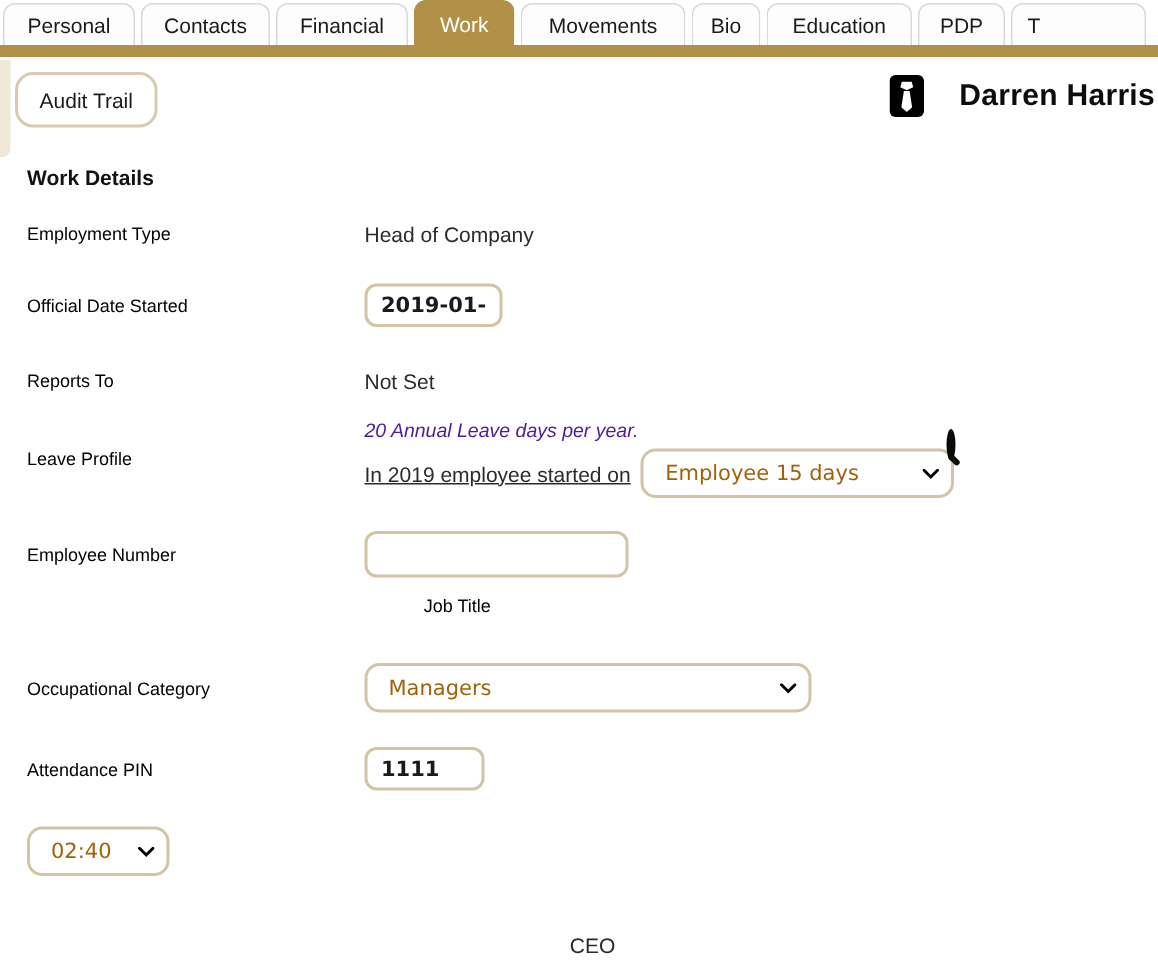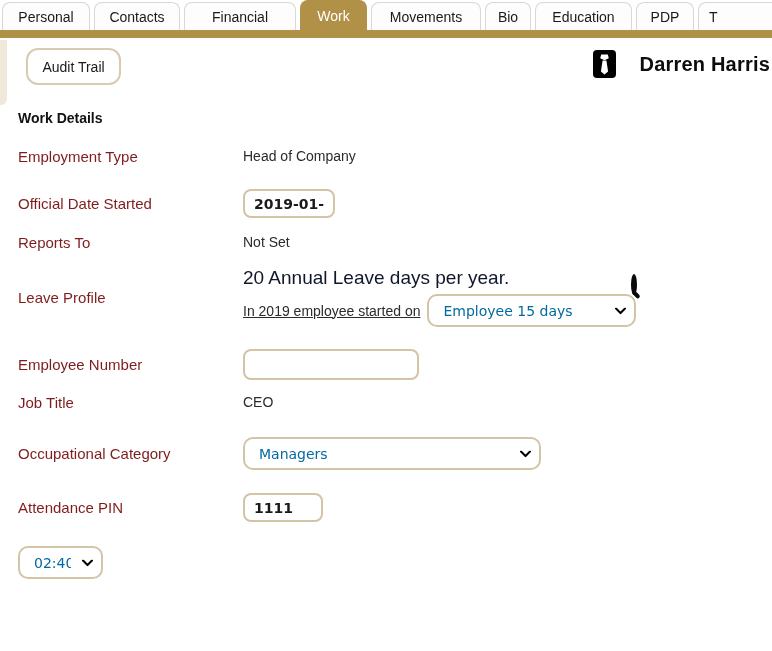--- a/index.html
+++ b/index.html
@@ -8,85 +8,85 @@
 
   
   .tabbar { position:relative; width:772px; height:38px; }
   .tabs { position:absolute; left:2px; top:2px; display:flex; align-items:flex-end; height:28px; }
   .tab {
     height:28px; margin-right:4px; display:flex; align-items:center; justify-content:center;
     background:#fdfdfd; border:1px solid #d8d8d6; border-bottom:none;
     border-radius:8px 8px 0 0; font-size:14px; color:#1a1a1a; cursor:pointer;
     flex:0 0 auto; overflow:hidden; white-space:nowrap;
   }
-  .t0{width:88px}.t1{width:86px}.t2{width:112px}.t3{width:67px}.t4{width:110px}
+  .t0{width:88px}.t1{width:86px}.t2{width:88px}.t3{width:67px}.t4{width:110px}
   .t5{width:46px}.t6{width:97px}.t7{width:58px}.t8{width:74px}
   .t9{width:90px; justify-content:flex-start; padding-left:10px;}
   .tab.tab-active {
     background:#b19048; border-color:#b19048; color:#fff; height:30px;
   }
   .goldbar { position:absolute; left:0; top:30px; width:772px; height:8px; background:#b19048; }
 
   
   .left-accent { position:absolute; left:0; top:40px; width:7px; height:65px;
                  background:#f0e9da; border-radius:0 0 6px 0; }
   .header { position:relative; width:772px; height:62px; }
   .audit-btn {
     position:absolute; left:10px; top:10px; width:95px; height:37px;
     background:#fff; border:2px solid #d8cbb2; border-radius:12px;
-    font-family:"Liberation Sans", sans-serif; font-size:14px; color:#1a1a1a; cursor:pointer;margin-left:16px;
+    font-family:"Liberation Sans", sans-serif; font-size:14px; color:#1a1a1a; cursor:pointer;
   }
   .who { position:absolute; right:2px; top:12px; display:flex; align-items:center; gap:12px; }
   .tie { width:23px; height:28px; display:block; }
   .emp-name { font-size:20px; font-weight:bold; color:#0d0d0d; letter-spacing:.2px;margin-left:12px; }
 
   
   .section-title { margin:10px 0 0 18px; font-size:14px; font-weight:bold; color:#111; }
   .form { margin-top:0; }
   .row { display:flex; align-items:center; padding-left:18px; }
-  .row .lbl { width:225px; flex:0 0 225px; font-size:15px; color:#7f1d1d; }
+  .row .lbl { width:225px; flex:0 0 225px; font-size:12px; color:#000000; }
   .static-val { font-size:14px; color:#2b2b2b;text-align:right; }
 
   .mt-et { margin-top:20px; height:20px; }
   .mt-ods { margin-top:23px; }
-  .mt-rt { margin-top:14px; height:20px; }
+  .mt-rt { margin-top:26px; height:20px; }
   .mt-lp { margin-top:15px; }
   .mt-en { margin-top:22px; }
-  .mt-jt { margin-top:12px; height:20px; }
+  .mt-jt { margin-top:12px; height:20px;flex-direction:column; }
   .mt-oc { margin-top:25px; }
   .mt-ta { margin-top:25px; }
   .mt-ap { margin-top:23px; }
   .mt-wh { margin-top:24px; }
 
   .tin {
     border:2px solid #d2c4a5; border-radius:8px; background:#fff;
     font-family:"DejaVu Sans", sans-serif; font-size:14px; font-weight:bold; color:#1a1a1a;
     padding:0 9px; outline:none;
   }
   .in-date { width:92px; height:29px; }
   .in-empno { width:176px; height:31px; font-weight:normal; }
   .in-pin { width:80px; height:29px; }
 
   .selwrap { position:relative; display:inline-block; }
   .tsel {
     appearance:none; -webkit-appearance:none; -moz-appearance:none;
     border:2px solid #d2c4a5; border-radius:10px; background:#fff;
-    font-family:"DejaVu Sans", sans-serif; font-size:14px; color:#0369a1;
+    font-family:"DejaVu Sans", sans-serif; font-size:14px; color:#a16207;
     height:33px; padding:0 30px 0 14px; outline:none; cursor:pointer; width:100%;
   }
   .sel-leave { width:209px; }
   .sel-occ { width:298px; }
   .sel-ts { width:234px; }
-  .sel-wh { width:85px; }
+  .sel-wh { width:95px; }
   .chev { position:absolute; right:10px; top:50%; transform:translateY(-50%);
           pointer-events:none; display:flex; }
 
   
   .leave-val { position:relative; width:470px; }
-  .leave-line1 { font-size:19px; color:#0f172a; margin-bottom:5px; }
+  .leave-line1 { font-size:13px; color:#4c1d95; margin-bottom:5px;font-style:italic; }
   .leave-line2 { display:flex; align-items:center; font-size:14px; color:#2b2b2b;text-decoration:underline; }
   .leave-line2 .selwrap { margin-left:7px; }
   .search-btn { position:absolute; left:378px; top:4px; width:26px; height:26px;
                 background:none; border:none; cursor:pointer; }
   .mag { position:relative; width:17px; height:17px; border:3px solid #0a0a0a;
          border-radius:50%; }
   .mag::after { content:""; position:absolute; width:4px; height:9px; background:#0a0a0a;
                 border-radius:2px; right:-4px; bottom:-7px; transform:rotate(-45deg); }
 </style>
 </head>

